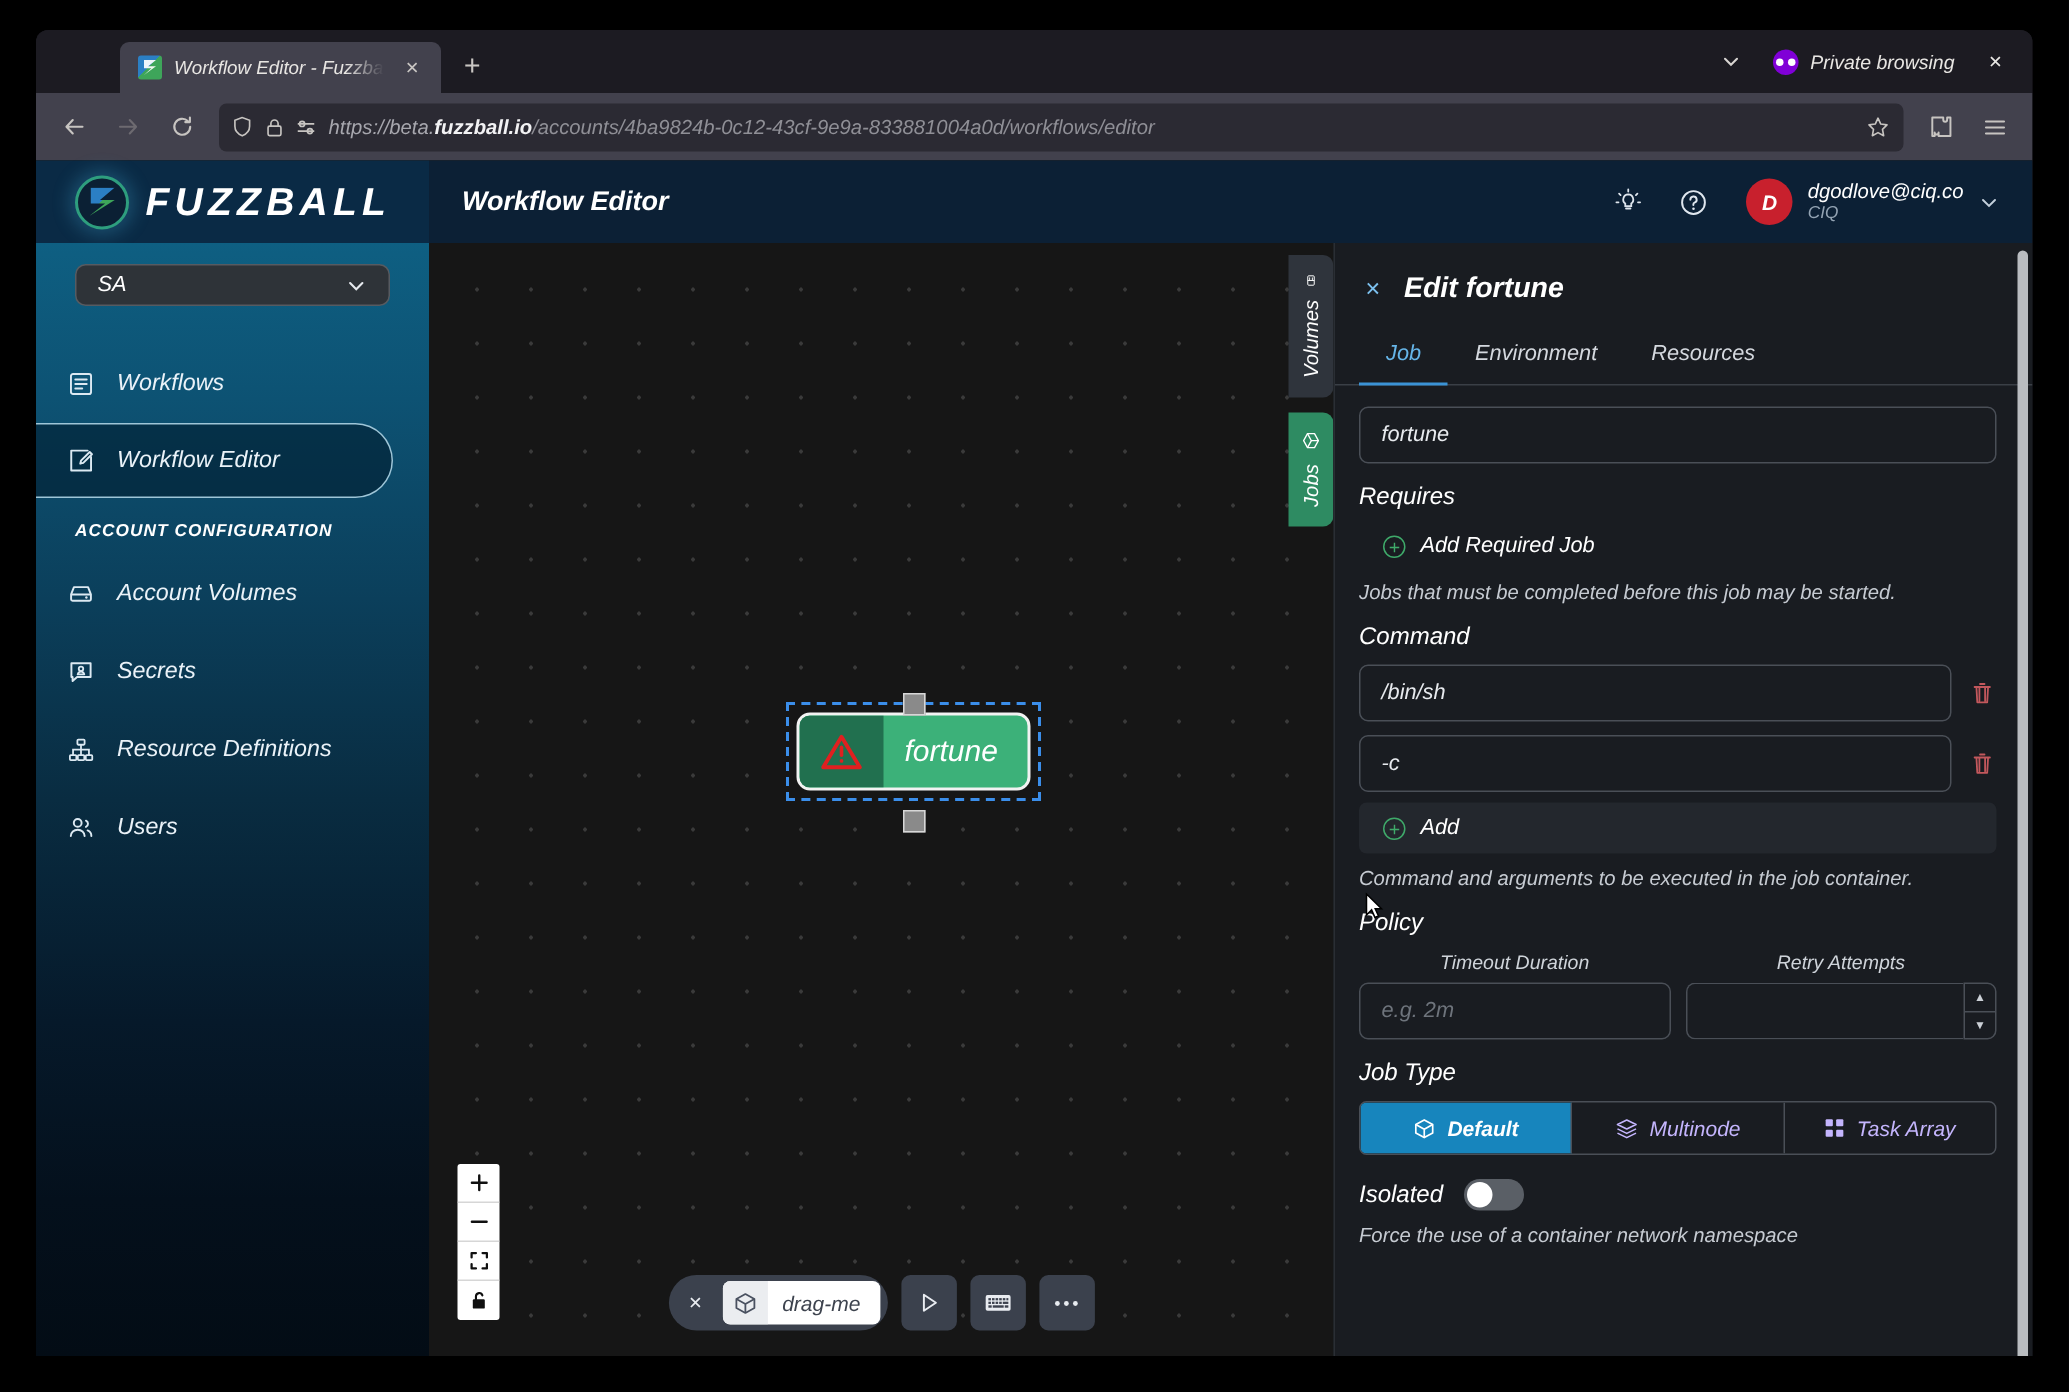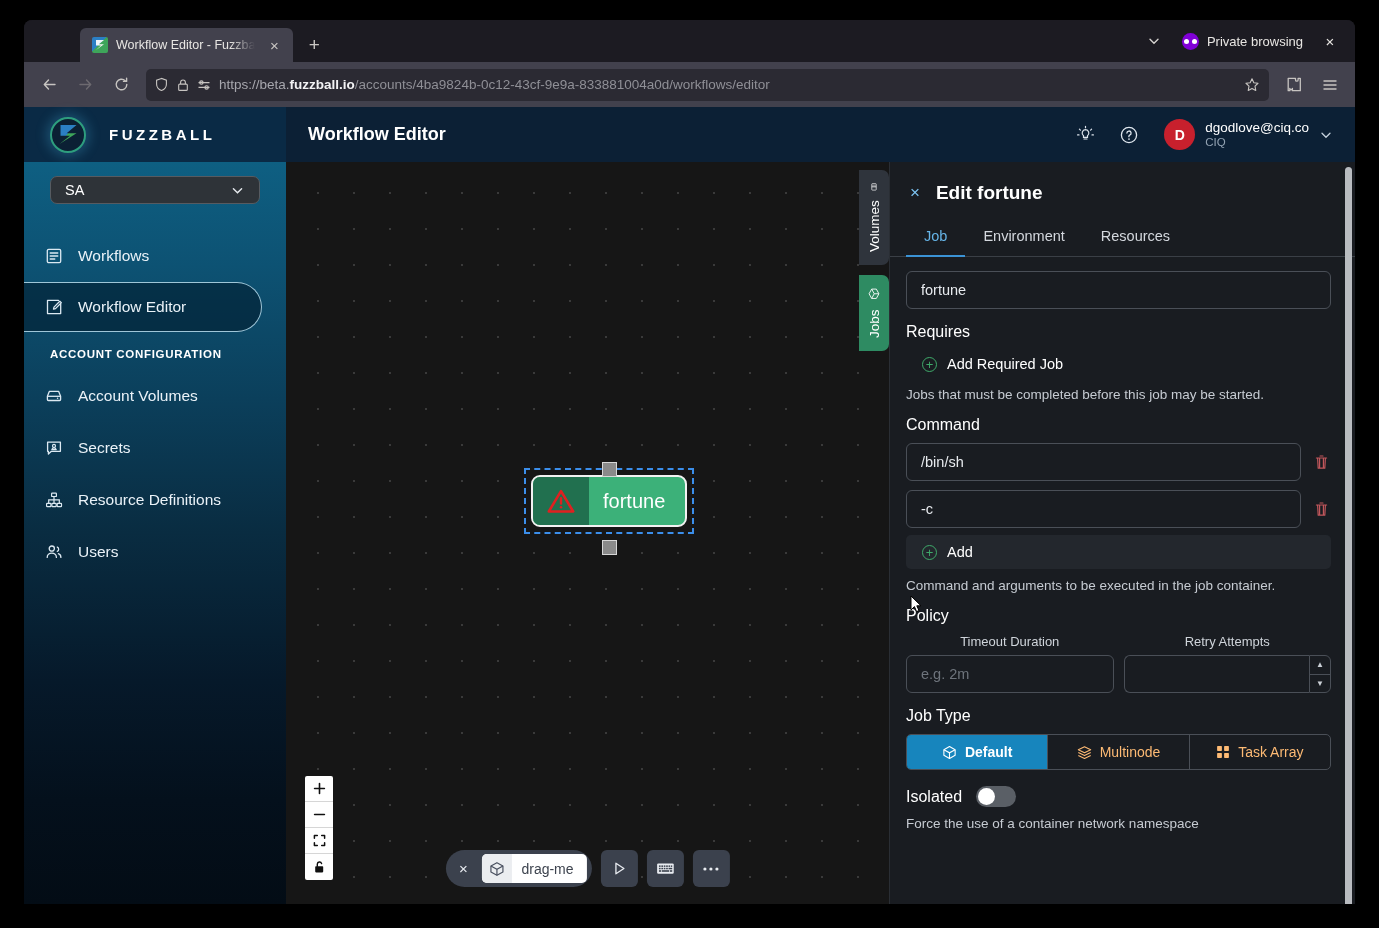--- a/index.html
+++ b/index.html
@@ -11,20 +11,21 @@
   }
   .screen { position: relative; width: 1379px; height: 928px; background: #000; }
 
   
   .browser {
     position: absolute; left: 24px; top: 20px;
     width: 1331px; height: 884px;
     background: #1c1b22;
     border-radius: 8px 8px 0 0;
     overflow: hidden;
+    font-style: italic;
   }
   .tabstrip {
     height: 42px; background: #1c1b22;
     display: flex; align-items: flex-end; padding: 0 6px;
     position: relative;
   }
   .tab {
     display: flex; align-items: center; gap: 8px;
     height: 34px; padding: 0 8px 0 12px;
     background: #42414d; border-radius: 6px 6px 0 0;
@@ -110,21 +111,21 @@
     width: 36px; height: 36px; border-radius: 50%;
     background: #0b2034; border: 2px solid #2e9e7e;
     box-shadow: 0 0 11px 4px rgba(60,150,190,.32);
     display: flex; align-items: center; justify-content: center; position: relative;
   }
   .brand-badge::after {
     content:""; width: 17px; height: 19px;
     background: linear-gradient(135deg,#2b7fc4 0%,#2b7fc4 46%,#3ea55a 46%,#3ea55a 100%);
     clip-path: polygon(6% 0,100% 0,42% 44%,100% 44%,0 100%,62% 56%,6% 56%);
   }
-  .brand-name { color: #fff; font-size: 15px; font-weight: 700; letter-spacing: 3.5px; margin-left: 12px; }
+  .brand-name { color: #fff; font-size: 26px; font-weight: 700; letter-spacing: 3.5px; }
   .topbar-main {
     flex: 1; background: #0c2035; display: flex; align-items: center;
     padding: 0 22px 0 22px; gap: 14px;
   }
   .page-title { color: #fff; font-size: 18px; font-weight: 600; flex: 1; }
   .icon-btn { width: 30px; height: 30px; display:flex; align-items:center; justify-content:center; color:#dfe6ee; }
   .user { display:flex; align-items:center; gap:10px; margin-left:6px; }
   .avatar {
     width: 31px; height: 31px; border-radius: 50%; background: #c8202d;
     color:#fff; font-size: 14px; font-weight: 600;
@@ -285,21 +286,21 @@
     display: flex; flex-direction: column;
   }
   .spin div {
     flex: 1; display:flex; align-items:center; justify-content:center;
     color:#cbd0d6; font-size: 8px;
   }
   .spin div:first-child { border-bottom: 1px solid #4a4f57; }
   .seg { display: flex; border: 1px solid #4a4f57; border-radius: 5px; overflow: hidden; }
   .seg-i {
     flex: 1; height: 34px; display: flex; align-items: center; justify-content: center;
-    gap: 8px; color: #fdba74; font-size: 14px; border-right: 1px solid #4a4f57;
+    gap: 8px; color: #c4b5fd; font-size: 14px; border-right: 1px solid #4a4f57;
   }
   .seg-i:last-child { border-right: none; }
   .seg-i.active { background: #1785bd; color: #fff; font-weight: 600; }
   .toggle-row { display: flex; align-items: center; gap: 14px; margin: 16px 0 9px 0; }
   .toggle {
     width: 40px; height: 21px; border-radius: 11px; background: #5a5f66;
     position: relative;
   }
   .toggle::after {
     content:""; position:absolute; left:2px; top:2px; width:17px; height:17px;

